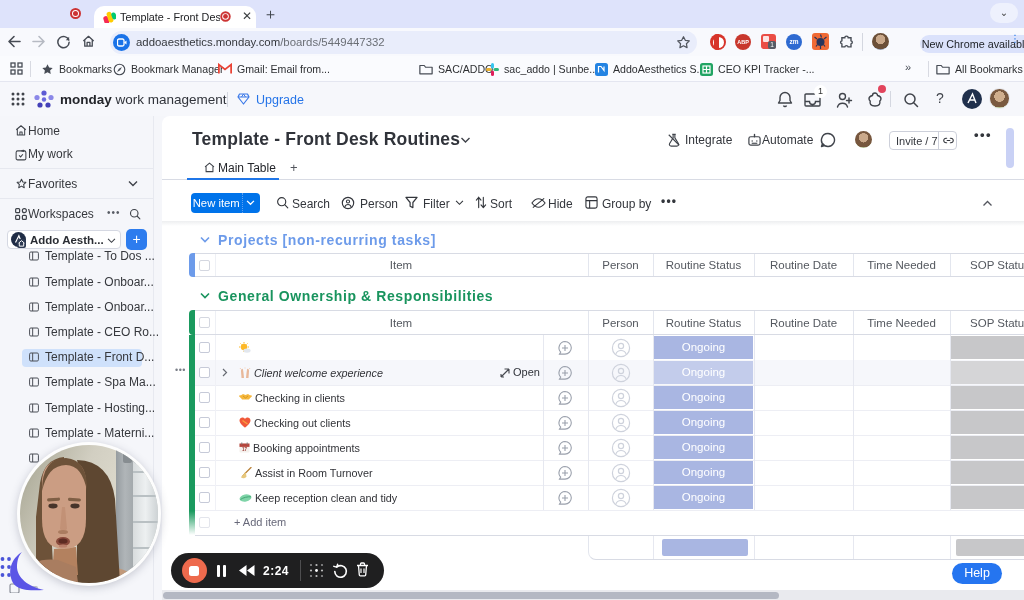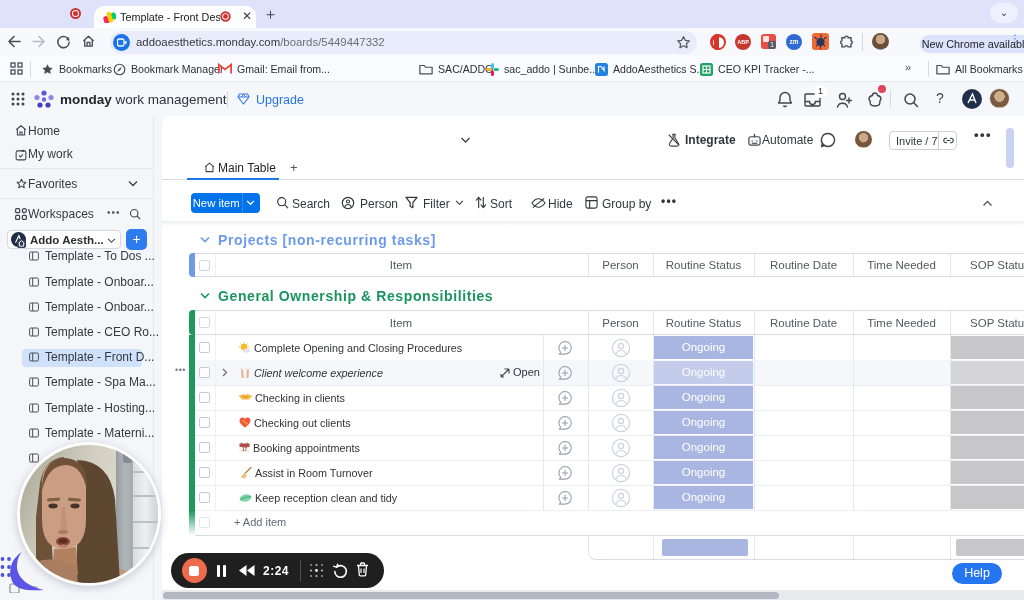--- a/index.html
+++ b/index.html
@@ -299,28 +299,29 @@
         <rect x="0.7" y="0.7" width="10.6" height="9.6" rx="1.5" fill="none" stroke="#4b4f57" stroke-width="1.2"></rect>
         <path d="M4.4 0.7v9.6" stroke="#4b4f57" stroke-width="1.2"></path>
       </svg>
       <div class="sitem" style="left:45px;top:304.7px;">Template - Materni...</div>
   <svg class="abs" style="left:29px;top:336.9px" width="10" height="10" viewBox="0 0 12 11">
         <rect x="0.7" y="0.7" width="10.6" height="9.6" rx="1.5" fill="none" stroke="#4b4f57" stroke-width="1.2"></rect>
         <path d="M4.4 0.7v9.6" stroke="#4b4f57" stroke-width="1.2"></path>
       </svg>
 </div>
 <div class="abs" id="panel">
+<div class="abs" style="left:30px;top:13px;font-size:17.5px;font-weight:bold;color:#30333a;letter-spacing:.2px;">Template - Front Desk Routines</div>
 <svg class="abs" style="left:298px;top:21px" width="11" height="7" viewBox="0 0 10 7">
         <path d="M1 1l4 4 4-4" stroke="#3f434a" stroke-width="1.4" fill="none"></path>
       </svg>
 <svg class="abs" style="left:505px;top:17px" width="14" height="14" viewBox="0 0 16 16">
         <path d="M6 1.5h4M7 1.5v4L3 12a2 2 0 0 0 1.8 3h6.4A2 2 0 0 0 13 12L9 5.5v-4" fill="none" stroke="#40444b" stroke-width="1.3"></path>
         <path d="M2 2l12 12" stroke="#40444b" stroke-width="1.3"></path>
       </svg>
-<div class="abs" style="left:523px;top:17px;font-size:12px;color:#33363c;font-weight:bold;">Integrate</div>
+<div class="abs" style="left:523px;top:17px;font-size:12px;color:#33363c;">Integrate</div>
 <svg class="abs" style="left:585px;top:17px" width="15" height="14" viewBox="0 0 16 15">
         <rect x="2" y="4" width="12" height="9" rx="2" fill="none" stroke="#40444b" stroke-width="1.3"></rect>
         <path d="M8 4V1.5M5.5 8.5h.01M10.5 8.5h.01" stroke="#40444b" stroke-width="1.5" stroke-linecap="round"></path>
         <path d="M5 11h6" stroke="#40444b" stroke-width="1.2"></path>
       </svg>
 <div class="abs" style="left:600px;top:17px;font-size:12px;color:#33363c;">Automate</div>
 <svg class="abs" style="left:658px;top:16px" width="16" height="16" viewBox="0 0 16 16">
         <path d="M8 1.5a6.5 6.5 0 1 1-5.5 10L1.5 14.5l3-1A6.5 6.5 0 0 1 8 1.5z" fill="none" stroke="#40444b" stroke-width="1.4" stroke-linejoin="round"></path>
       </svg>
 <div class="abs" style="left:693px;top:15px;width:17px;height:17px;border-radius:50%;background:radial-gradient(circle at 50% 40%,#caa98b 0 35%,#77573e 36% 72%,#aab687 73%);"></div>
@@ -433,21 +434,20 @@
 <div class="vline" style="left:788px;top:219px;height:25px;background:#e6e8f0;"></div>
 <div class="abs cbx" style="left:37px;top:226.0px;"></div>
 <div class="itemtext" style="left:77px;top:219.0px;height:25px;">
           <svg width="12" height="12" viewBox="0 0 12 12">
             <circle cx="5" cy="5" r="3.2" fill="#fdb827"></circle>
             <g stroke="#fdb827" stroke-width="1">
               <path d="M5 0v1.4M5 8.6V10M0 5h1.4M8.6 5H10M1.5 1.5l1 1M7.5 7.5l1 1M8.5 1.5l-1 1"></path>
             </g>
             <ellipse cx="8" cy="8.6" rx="3.6" ry="2.2" fill="#e2e7ee"></ellipse>
           </svg>
-          <span style="margin-left:3px">Complete Opening and Closing Procedures</span>
         </div>
 <svg class="abs" style="left:395px;top:223.5px" width="16" height="16" viewBox="0 0 16 16">
           <path d="M8 1.5a6.3 6.3 0 0 1 0 12.6H2.5l1.2-2A6.3 6.3 0 0 1 8 1.5z" fill="none" stroke="#9aa0ac" stroke-width="1.1"></path>
           <path d="M8 5v6M5 8h6" stroke="#9aa0ac" stroke-width="1.1"></path>
         </svg>
 <svg class="abs" style="left:448.5px;top:221.5px" width="20" height="20" viewBox="0 0 20 20">
           <circle cx="10" cy="10" r="8.6" fill="none" stroke="#ced2dc" stroke-width="1.2"></circle>
           <circle cx="10" cy="8" r="2.6" fill="none" stroke="#ced2dc" stroke-width="1.2"></circle>
           <path d="M4.8 16a5.6 5.6 0 0 1 10.4 0" fill="none" stroke="#ced2dc" stroke-width="1.2"></path>
         </svg>

